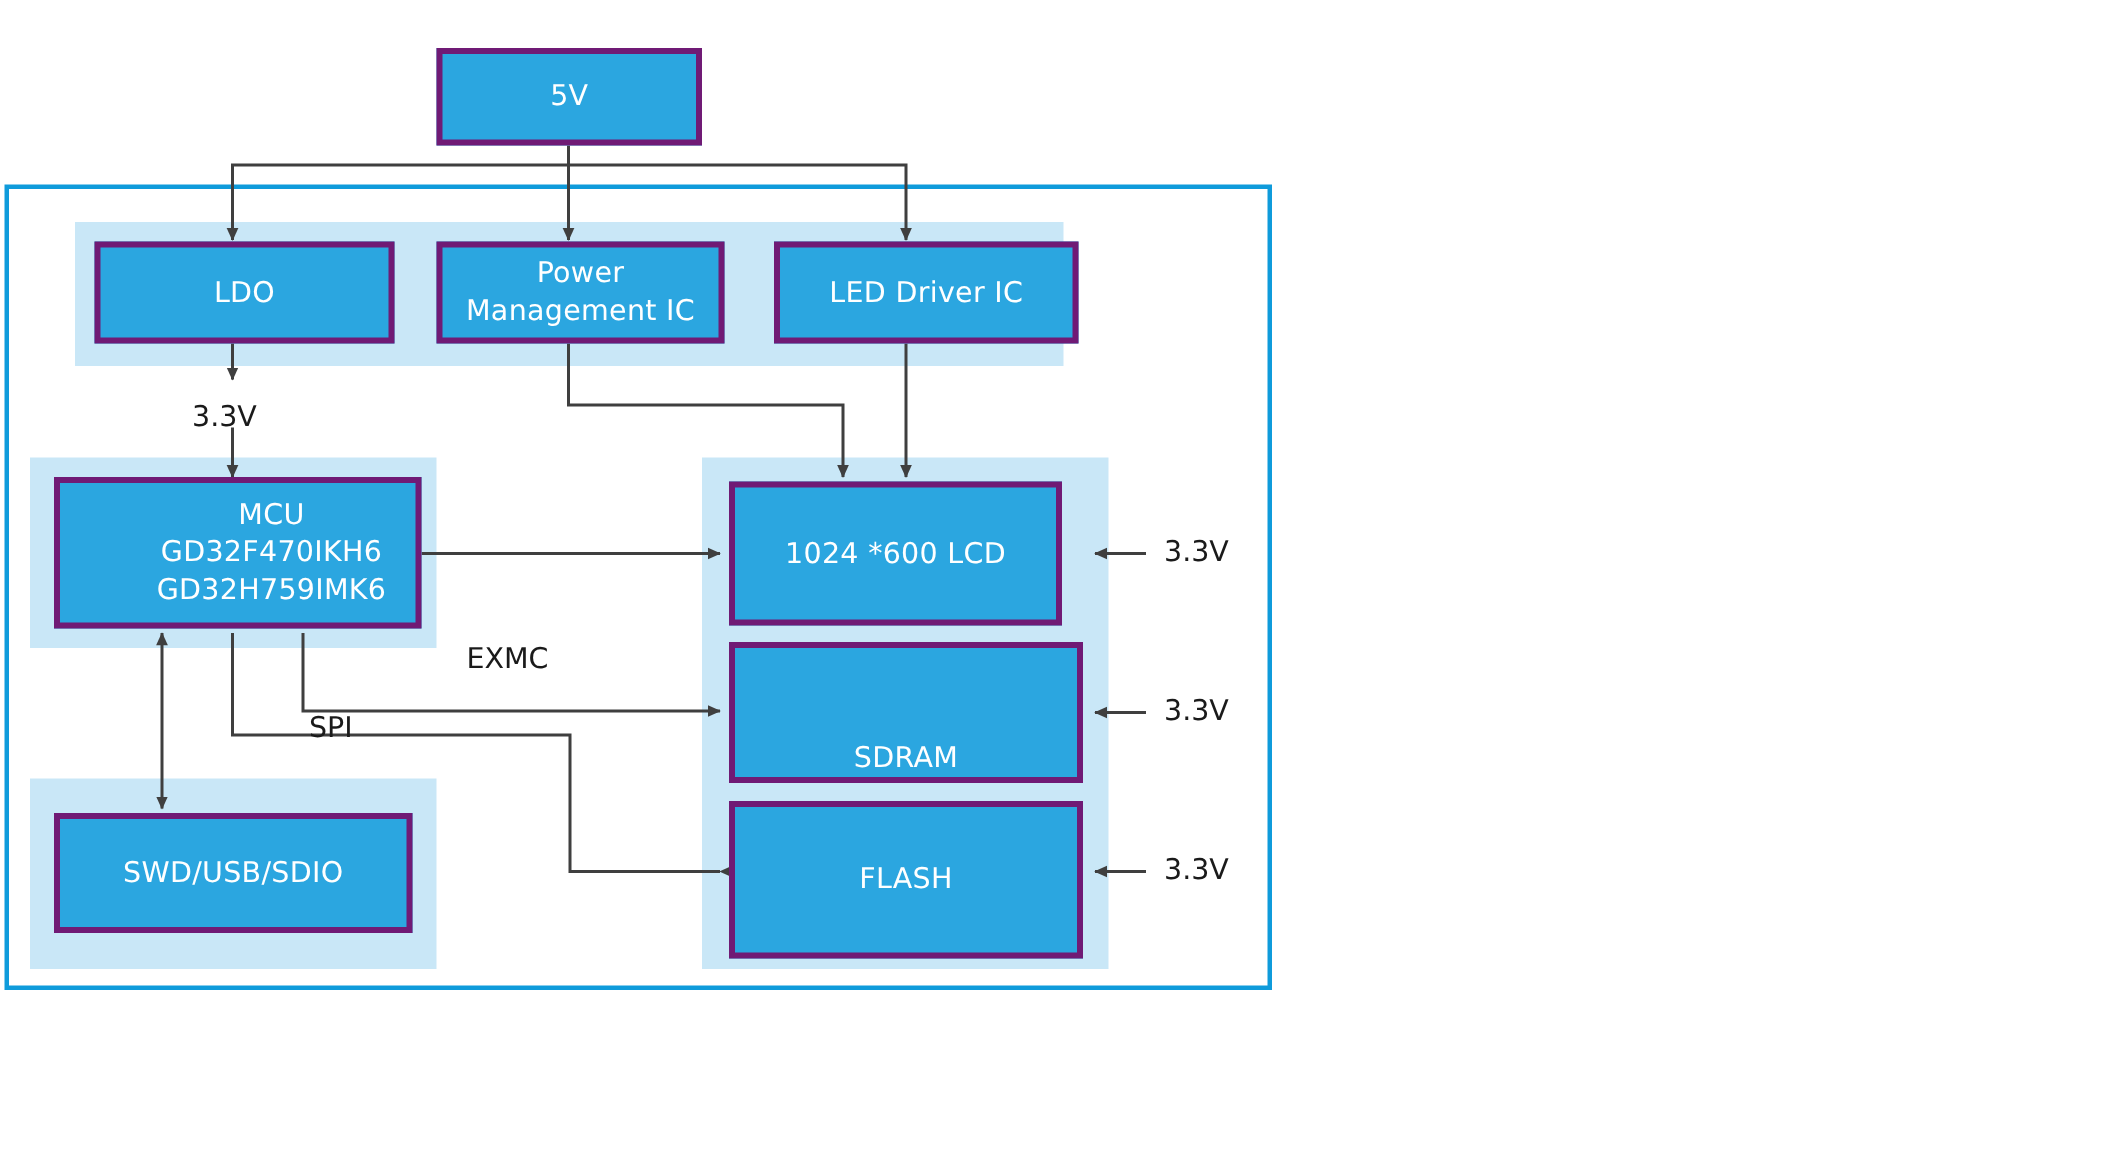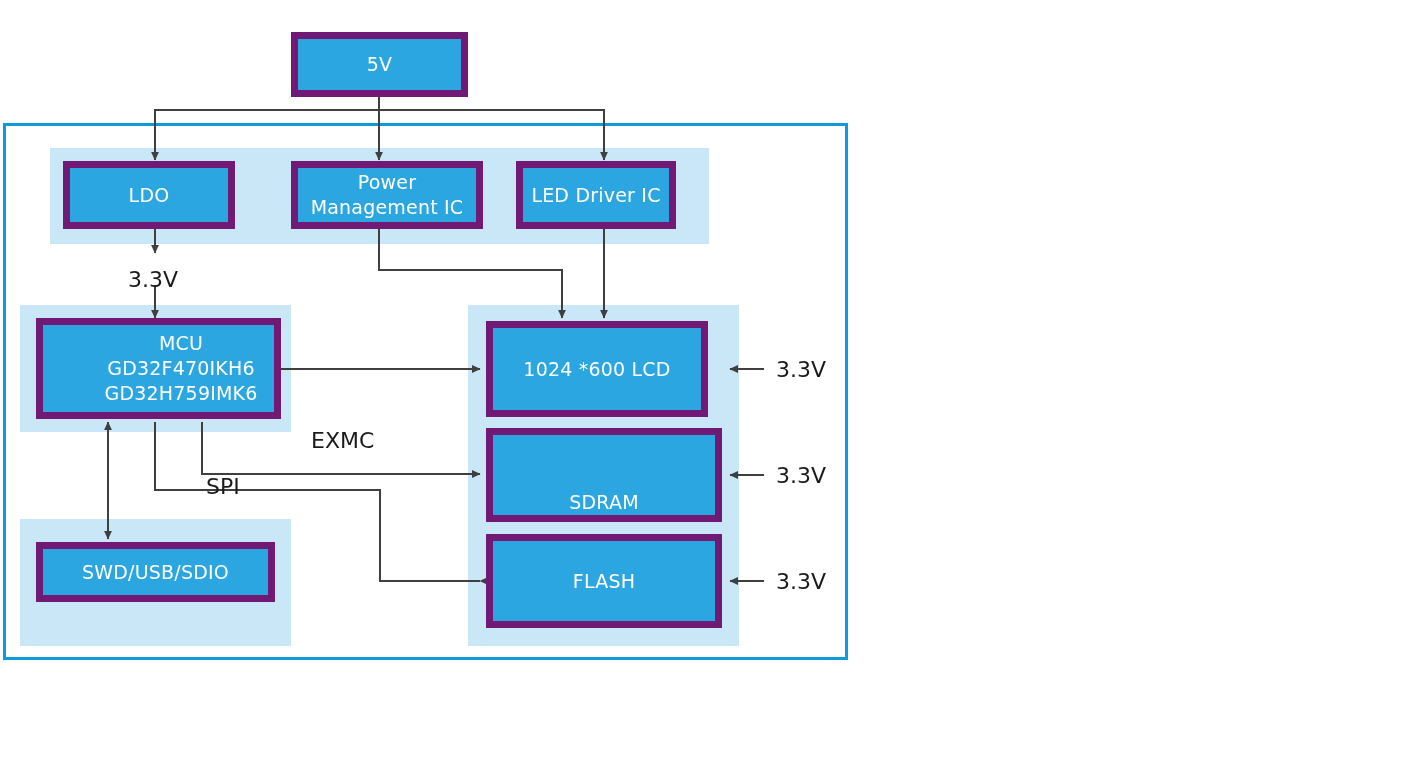--- a/index.html
+++ b/index.html
@@ -36,38 +36,38 @@
     background: transparent;
   }
   .group {
     position: absolute;
     background: #c9e7f7;
     box-sizing: border-box;
   }
   .blk {
     position: absolute;
     background: #2ba6e0;
-    border: 7px solid #701a75;
+    border: 4px solid #701a75;
     box-sizing: border-box;
     display: flex;
     align-items: center;
     justify-content: center;
     text-align: center;
     color: #ffffff;
     font-size: 19px;
     line-height: 1.3;
     letter-spacing: 0.2px;
   }
   .blk .lines {
     white-space: pre-line;
   }
   .lbl {
     position: absolute;
     color: #1a1a1a;
-    font-size: 22px;
+    font-size: 19px;
     white-space: nowrap;
   }
 </style>
 </head>
 <body>
 
 <div id="stage">
 
   <div class="outer-frame"></div>
 
@@ -100,52 +100,52 @@
       <path d="M764,369 L730,369" marker-end="url(#ah)"></path>
       <path d="M764,475 L730,475" marker-end="url(#ah)"></path>
       <path d="M764,581 L730,581" marker-end="url(#ah)"></path>
     </g>
   </svg>
 
   <div class="blk" style="left:291px; top:32px; width:177px; height:65px;">
     <span class="lines">5V</span>
   </div>
 
-  <div class="blk" style="left:63px; top:161px; width:172px; height:68px;">
+  <div class="blk" style="left:63px; top:161px; width:200px; height:68px;">
     <span class="lines">LDO</span>
   </div>
 
   <div class="blk" style="left:291px; top:161px; width:192px; height:68px;">
     <span class="lines">Power
 Management IC</span>
   </div>
 
-  <div class="blk" style="left:516px; top:161px; width:160px; height:68px;">
+  <div class="blk" style="left:516px; top:161px; width:203px; height:68px;">
     <span class="lines">LED Driver IC</span>
   </div>
 
   <div class="blk" style="left:36px; top:318px; width:245px; height:101px;padding-left:45px;">
     <span class="lines">MCU
 GD32F470IKH6
 GD32H759IMK6</span>
   </div>
 
-  <div class="blk" style="left:36px; top:542px; width:239px; height:60px;">
+  <div class="blk" style="left:36px; top:542px; width:239px; height:80px;">
     <span class="lines">SWD/USB/SDIO</span>
   </div>
 
   <div class="blk" style="left:486px; top:321px; width:222px; height:96px;">
     <span class="lines">1024 *600 LCD</span>
   </div>
 
   <div class="blk" style="left:486px; top:428px; width:236px; height:94px;align-items:flex-end;">
     <span class="lines">SDRAM</span>
   </div>
 
-  <div class="blk" style="left:486px; top:534px; width:236px; height:94px;text-align:center;">
+  <div class="blk" style="left:486px; top:534px; width:236px; height:105px;text-align:center;">
     <span class="lines">FLASH</span>
   </div>
 
   <div class="lbl" style="left:128px; top:267px;">3.3V</div>
 
   <div class="lbl" style="left:311px; top:428px;">EXMC</div>
 
   <div class="lbl" style="left:206px; top:474px;">SPI</div>
 
   <div class="lbl" style="left:776px; top:357px;">3.3V</div>

